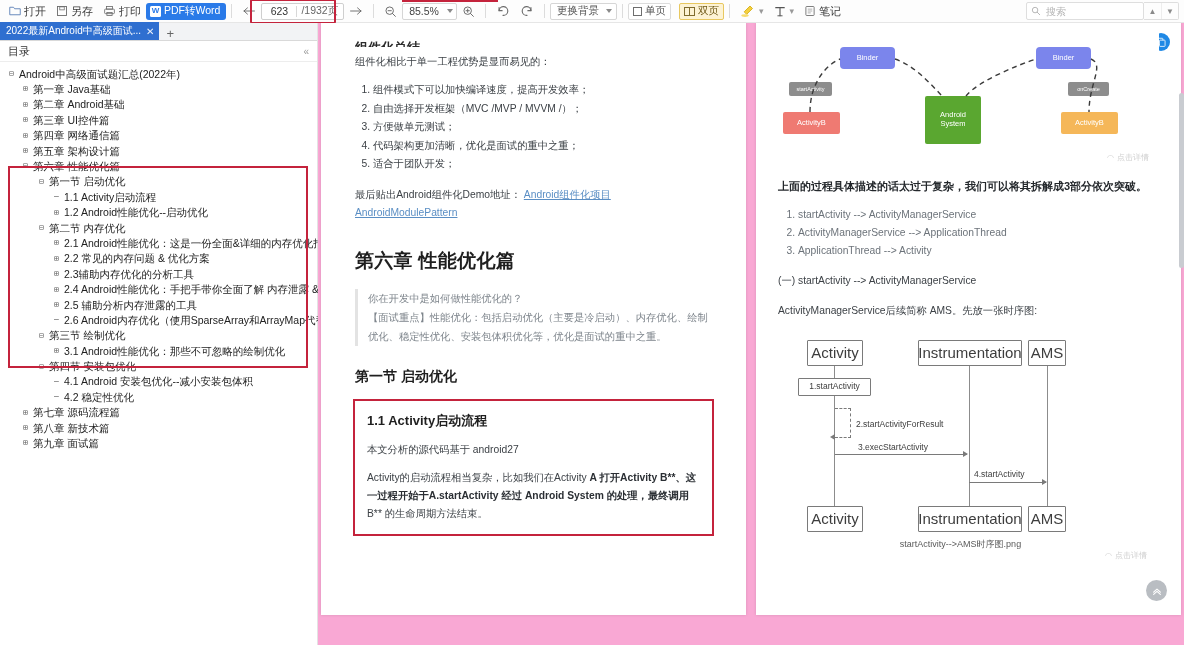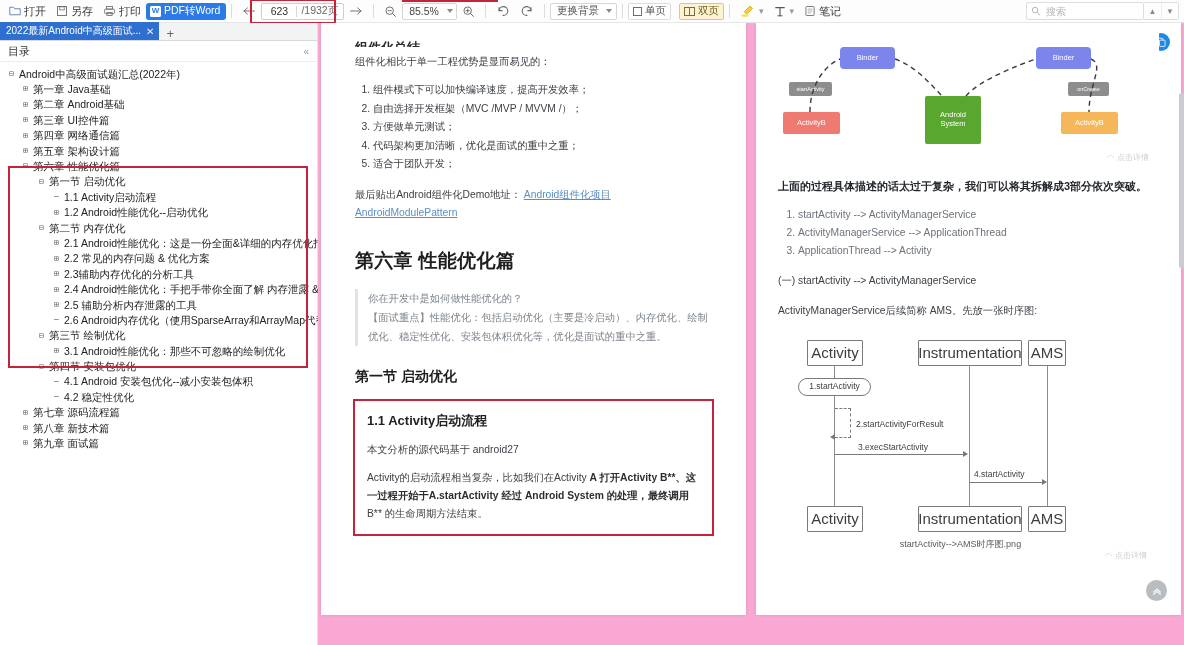--- a/index.html
+++ b/index.html
@@ -944,21 +944,21 @@
 
         <div id="seqwrap">
           <div class="lifeline" style="left:56px;top:28px;height:152px;"></div>
           <div class="lifeline" style="left:191px;top:28px;height:152px;"></div>
           <div class="lifeline" style="left:269px;top:28px;height:152px;"></div>
 
           <div class="sbox" style="left:29px;top:7px;width:56px;height:26px;">Activity</div>
           <div class="sbox" style="left:140px;top:7px;width:104px;height:26px;">Instrumentation</div>
           <div class="sbox" style="left:250px;top:7px;width:38px;height:26px;">AMS</div>
 
-          <div class="sbox" style="left:20px;top:45px;width:73px;height:18px;font-size:8.5px;border-radius:9px;">1.startActivity</div>
+          <div class="sbox" style="left:20px;top:45px;width:73px;height:18px;font-size:8.5px;">1.startActivity</div>
 
           <div class="selfloop" style="left:57px;top:75px;"></div>
           <div class="msg" style="left:78px;top:84px;">2.startActivityForResult</div>
 
           <div class="arrow" style="left:57px;top:121px;width:132px;"></div>
           <div class="msg" style="left:80px;top:107px;">3.execStartActivity</div>
 
           <div class="arrow" style="left:191px;top:149px;width:77px;"></div>
           <div class="msg" style="left:196px;top:134px;">4.startActivity</div>
 

